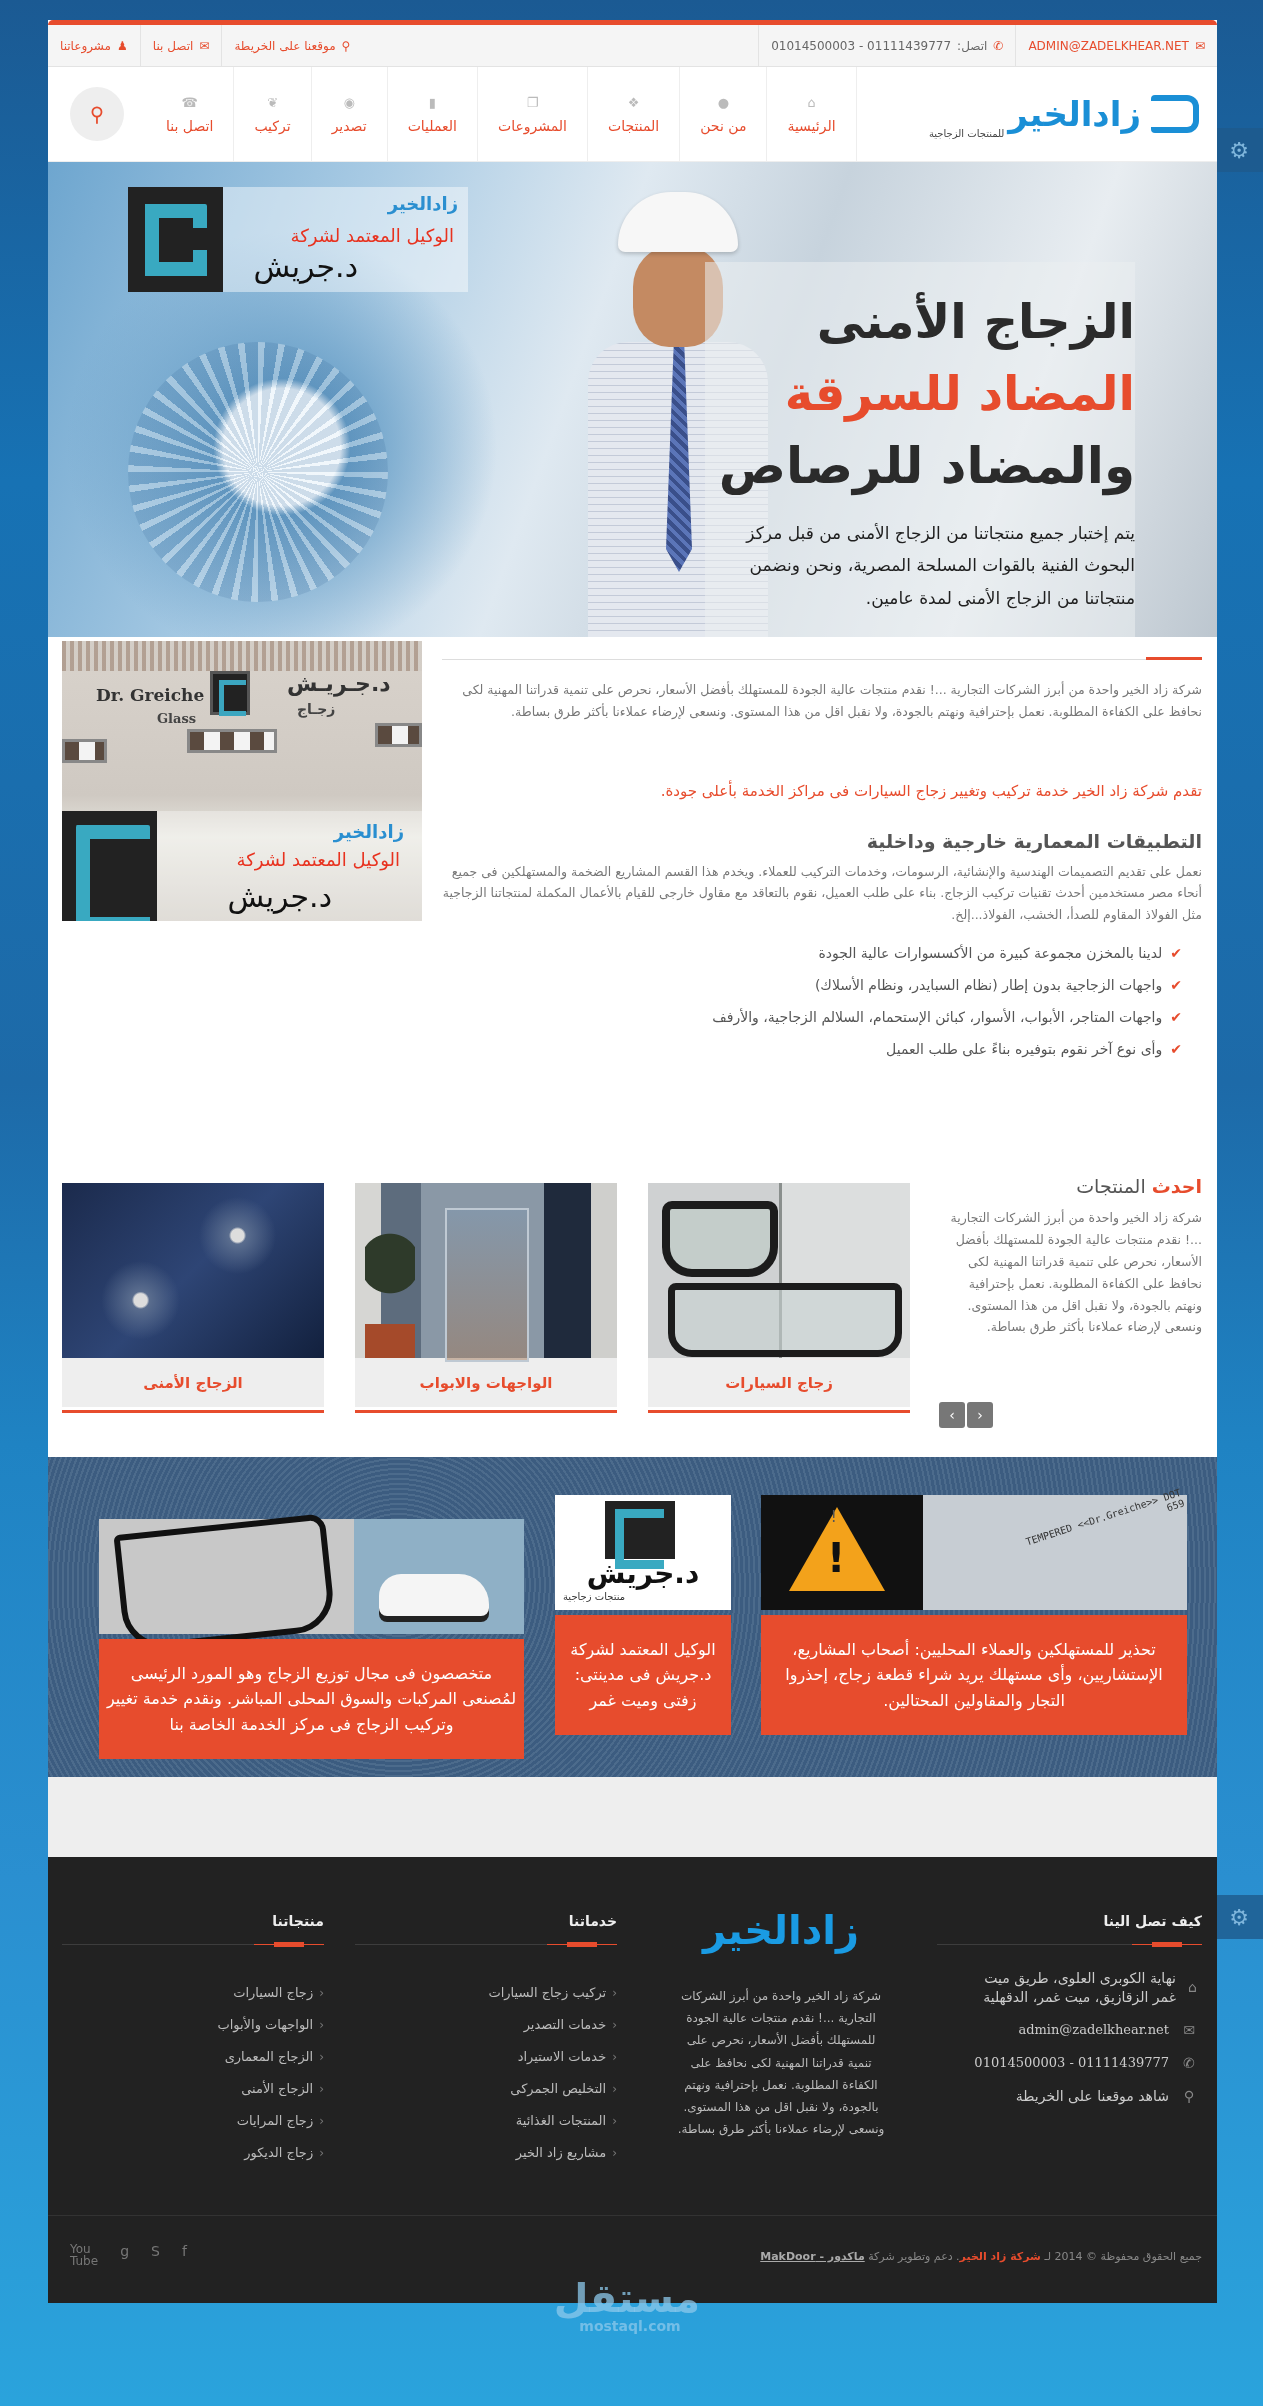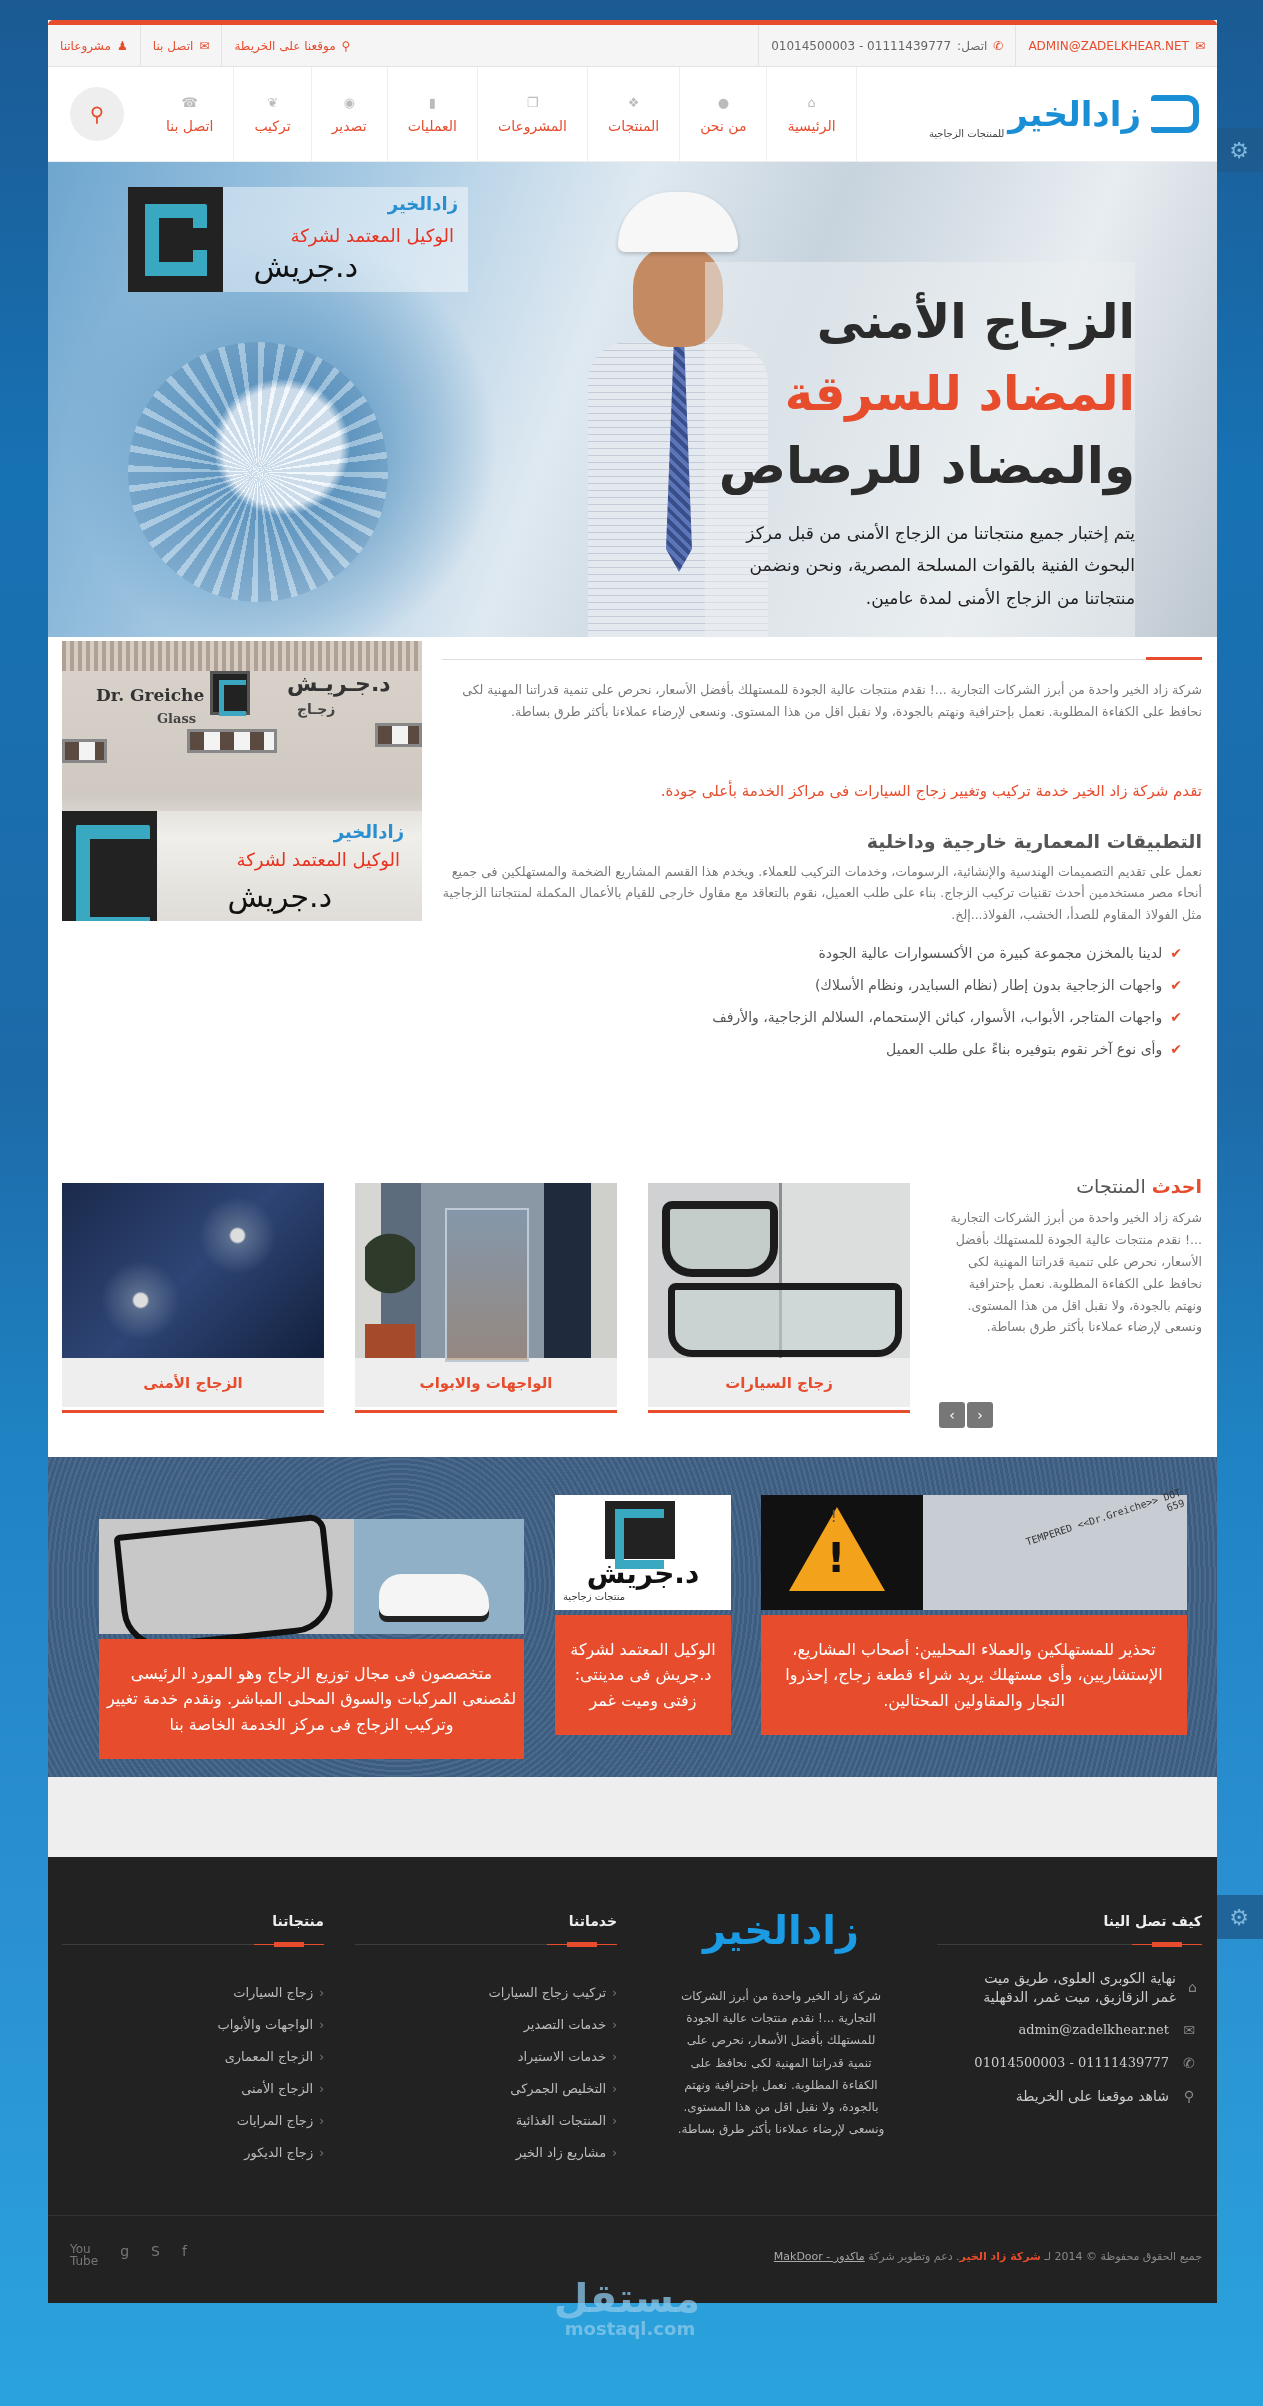--- a/index.html
+++ b/index.html
@@ -134,28 +134,28 @@
   .contact .mail, .contact .phone { font-family: "DejaVu Serif", serif; font-size: 13px; }
   .flogo { position: absolute; left: 628px; top: 50px; width: 210px; text-align: center; }
   .flogo .mk { font-weight: bold; font-size: 40px; color: #1a9be3; }
   .flogo .fdesc { margin-top: 32px; font-size: 12px; line-height: 1.85; color: #bbb; text-align: center; }
   .flinks { position: absolute; top: 120px; list-style: none; }
   .flinks li { font-size: 13px; color: #bbb; line-height: 32px; display: flex; gap: 6px; align-items: center; }
   .flinks .chev { color: #777; font-size: 12px; }
   .bottom { position: absolute; left: 0; right: 0; top: 358px; height: 1px; background: #333; }
   .copyright { position: absolute; right: 15px; top: 393px; font-size: 11px; color: #888; }
   .copyright .co { color: #e74c2d; font-weight: bold; }
-  .copyright .dev { color: #aaa; text-decoration: underline; font-weight: normal; }
+  .copyright .dev { color: #aaa; text-decoration: underline; font-weight: bold; }
   .social { position: absolute; left: 22px; top: 386px; display: flex; gap: 22px; direction: ltr; color: #777; font-size: 14px; }
   .footer-wrap { position: relative; height: 446px; background: #222; }
   
   .gear { position: absolute; right: 0; width: 48px; height: 44px; background: rgba(30,90,140,.8); color: #7fb6dc; font-size: 22px; display: flex; align-items: center; justify-content: center; }
   .watermark { position: absolute; left: 560px; top: 2278px; width: 140px; text-align: center; color: rgba(140,200,235,.75); }
   .watermark .ar { font-size: 40px; font-weight: bold; line-height: 1; }
-  .watermark .en { font-size: 18px; font-weight: bold; }
+  .watermark .en { font-size: 14px; font-weight: bold; }
 </style>
 </head>
 <body>
 
 <div class="gear" style="top:128px;">⚙</div>
 <div class="gear" style="top:1895px;">⚙</div>
 
 <div class="page">
   <div class="top-accent"></div>
 

